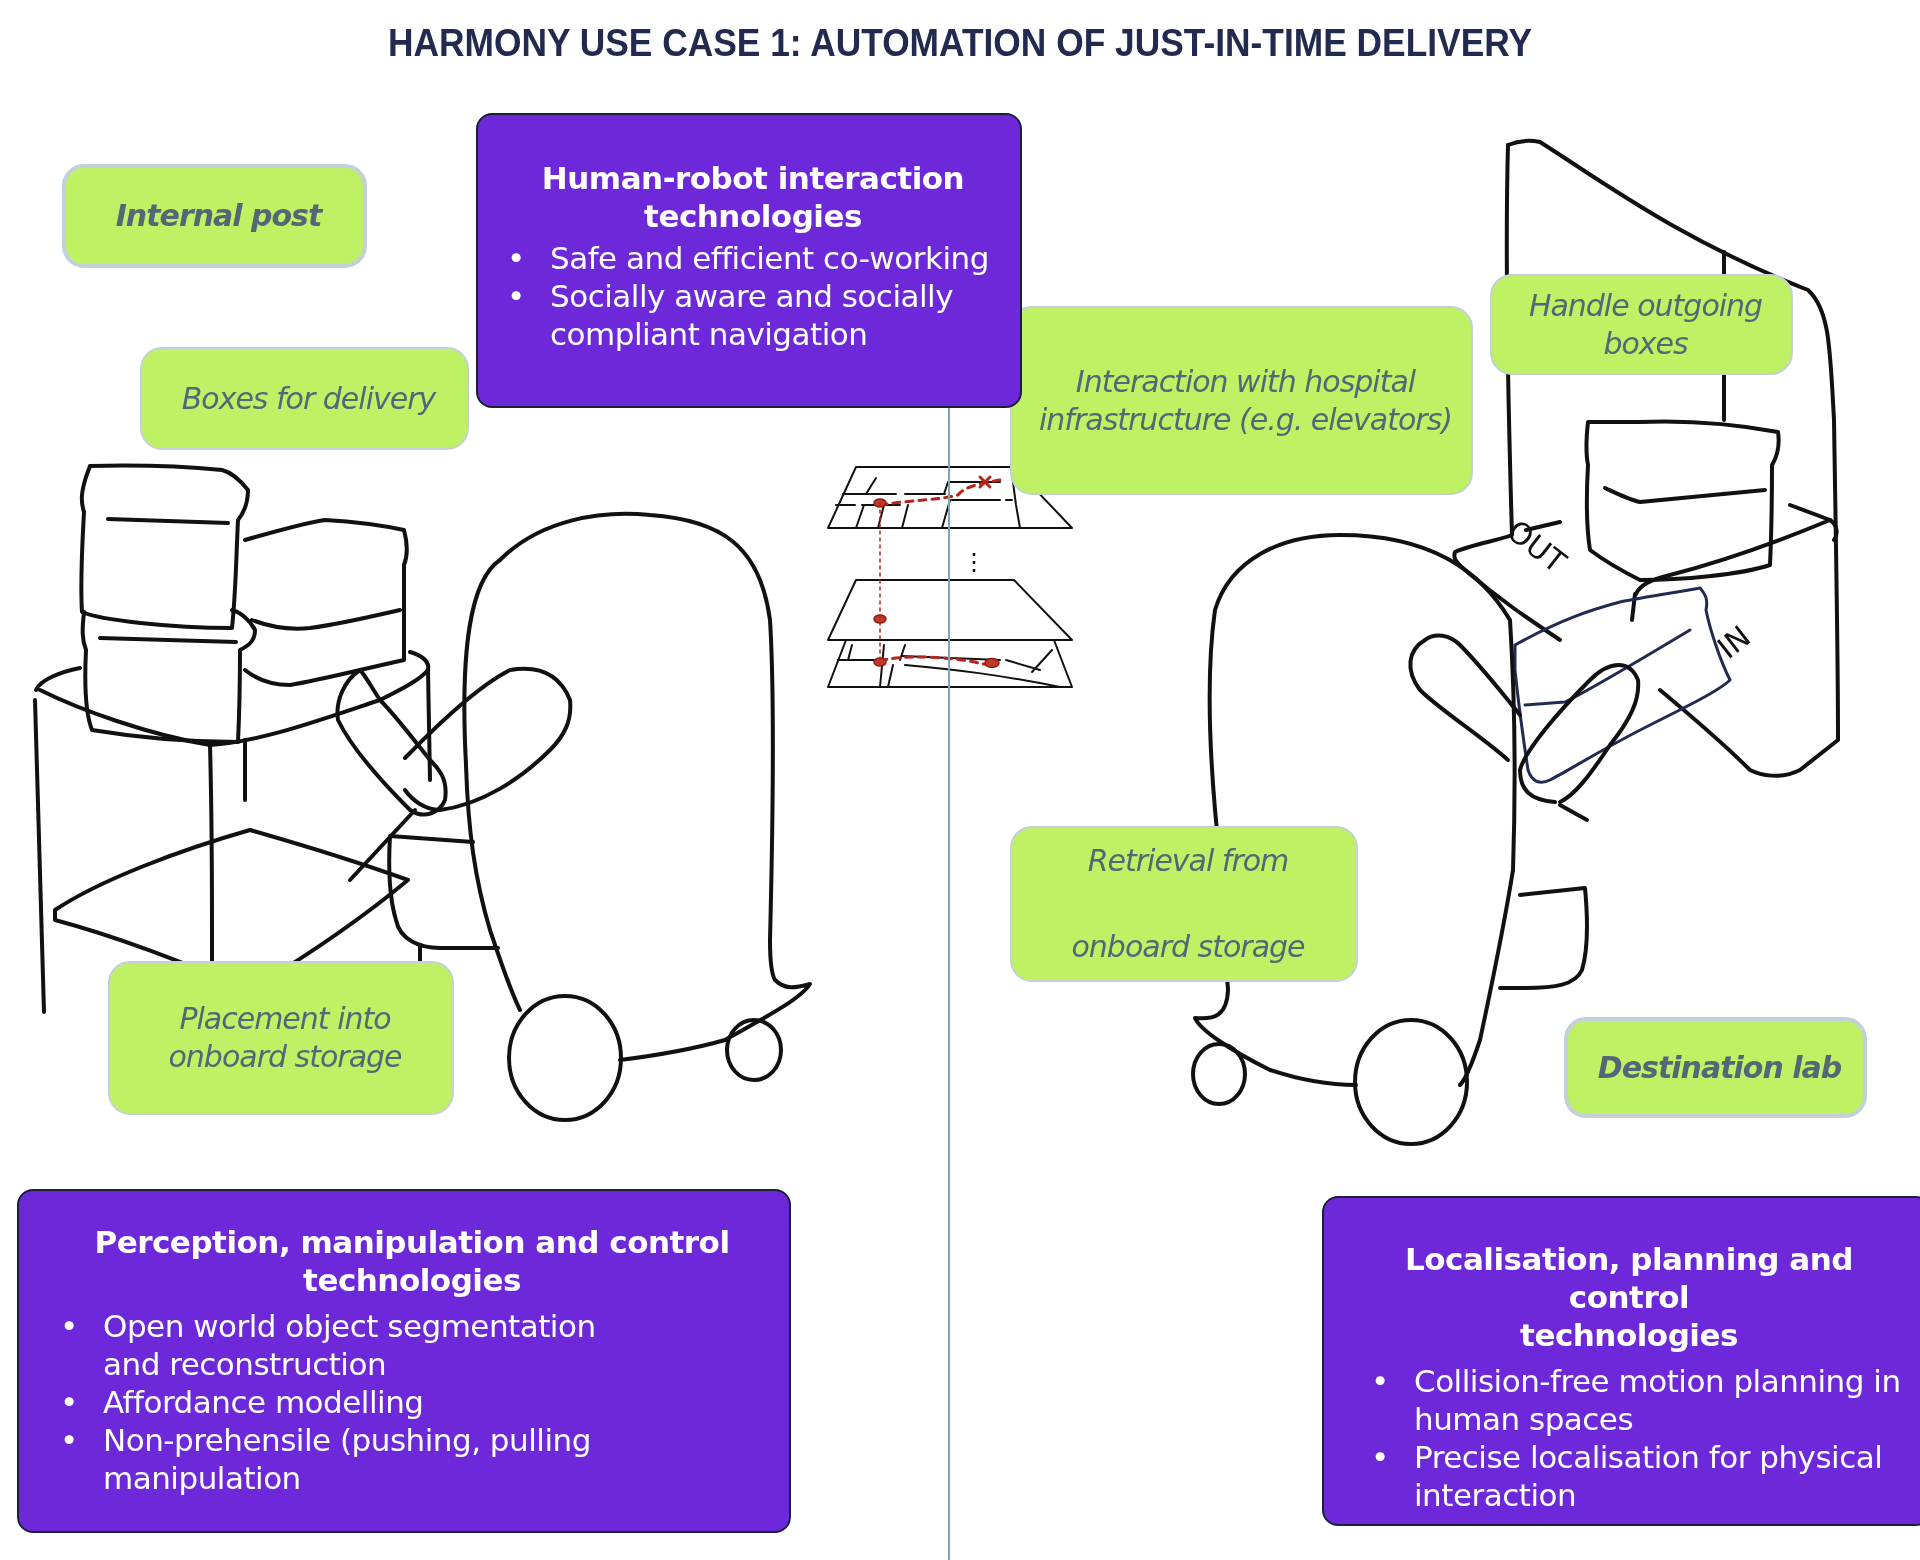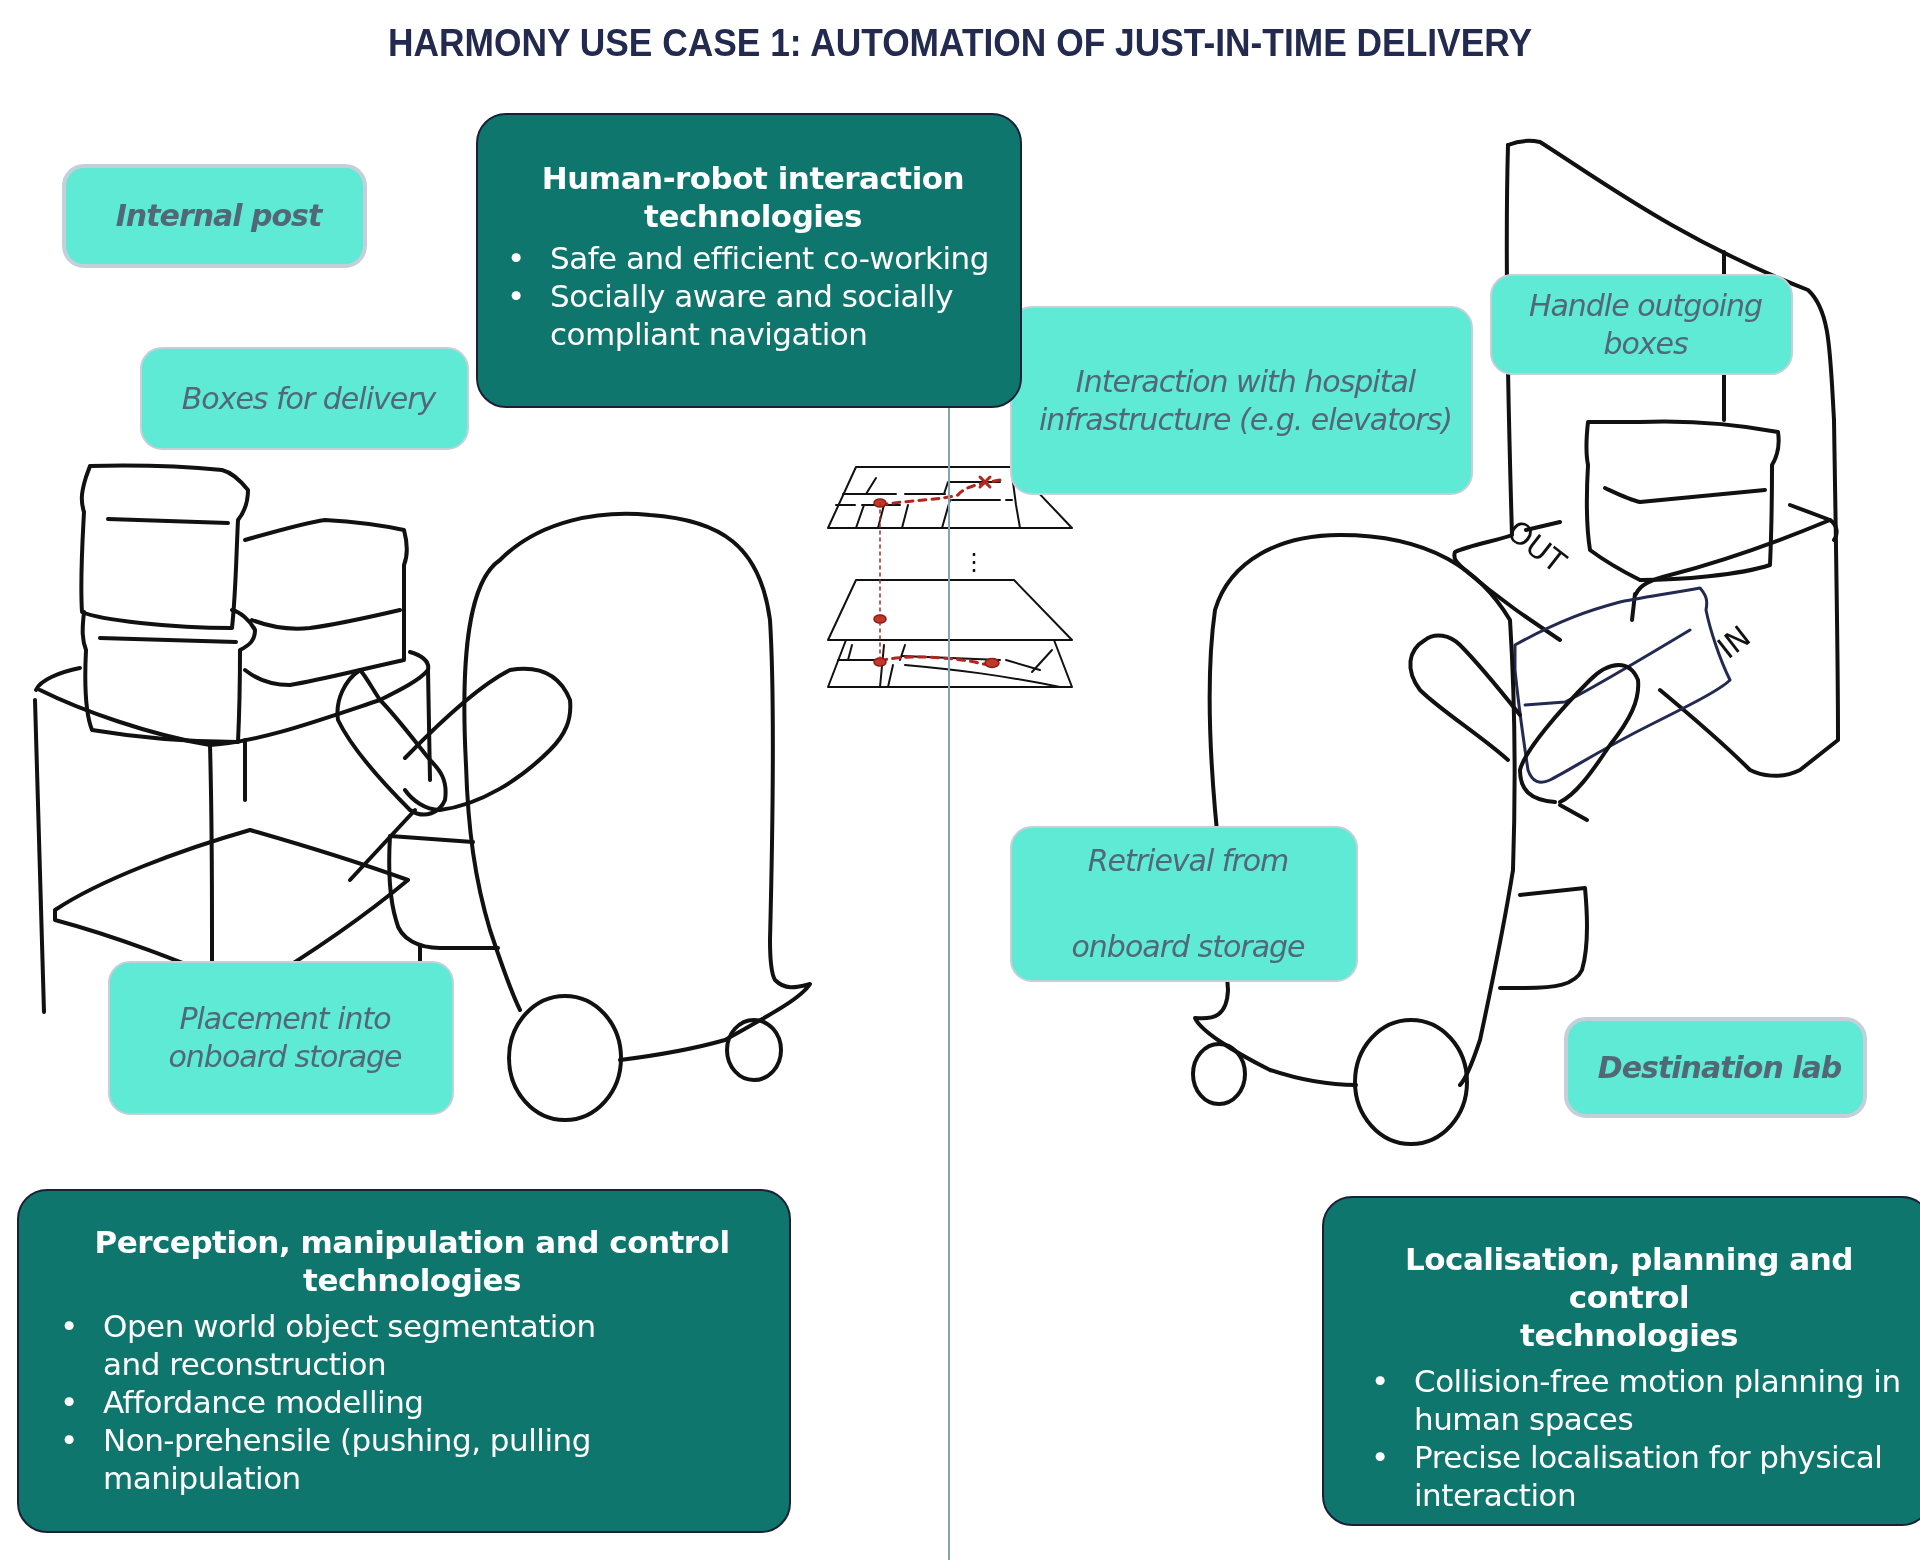--- a/index.html
+++ b/index.html
@@ -2,27 +2,27 @@
 <html><head>
 <meta charset="utf-8">
 <style>
   html, body { margin: 0; padding: 0; background: #ffffff; }
   body { width: 1920px; height: 1560px; position: relative; overflow: hidden;
          font-family: "DejaVu Sans", sans-serif; }
   .title { position: absolute; left: 0; width: 1920px; top: 22px; text-align: center;
            font-family: "Liberation Sans", sans-serif; font-weight: bold; font-size: 38px;
            color: #232a4f; letter-spacing: 0px; transform: scaleX(0.93); }
   .art { position: absolute; left: 0; top: 0; width: 1920px; height: 1560px; }
-  .label-box { position: absolute; background: #5eead4; border: 2px solid #c3d0da;
+  .label-box { position: absolute; background: #bef264; border: 2px solid #c3d0da;
                border-radius: 22px; display: flex; align-items: center; justify-content: center;
                text-align: center; color: #526876; font-style: italic;
                font-family: "DejaVu Sans", sans-serif; font-size: 30px; line-height: 38px;
                box-sizing: border-box; letter-spacing: -1px; padding-left: 8px; }
   .label-box.strong { border-width: 4px; font-weight: bold; }
-  .tech-box { position: absolute; background: #0f766e; border-radius: 30px; color: #ffffff;
+  .tech-box { position: absolute; background: #6d28d9; border-radius: 16px; color: #ffffff;
               box-sizing: border-box; font-family: "DejaVu Sans", sans-serif; border: 2px solid #1b2038; }
   .tech-title { text-align: center; font-weight: bold; font-size: 31px; line-height: 38px; letter-spacing: -0.5px; }
   .tech-list { list-style: none; margin: 8px 0 0 0; padding: 0; }
   .tech-list li { position: relative; padding-left: 44px; font-size: 31px; line-height: 38px; letter-spacing: -0.5px; }
   .tech-list li .bullet { position: absolute; left: 0; top: 0; width: 20px; text-align: center; }
   .divider { position: absolute; left: 948px; top: 408px; width: 2px; height: 1152px; background: #7ea6b6; }
 </style>
 </head>
 <body>
 

